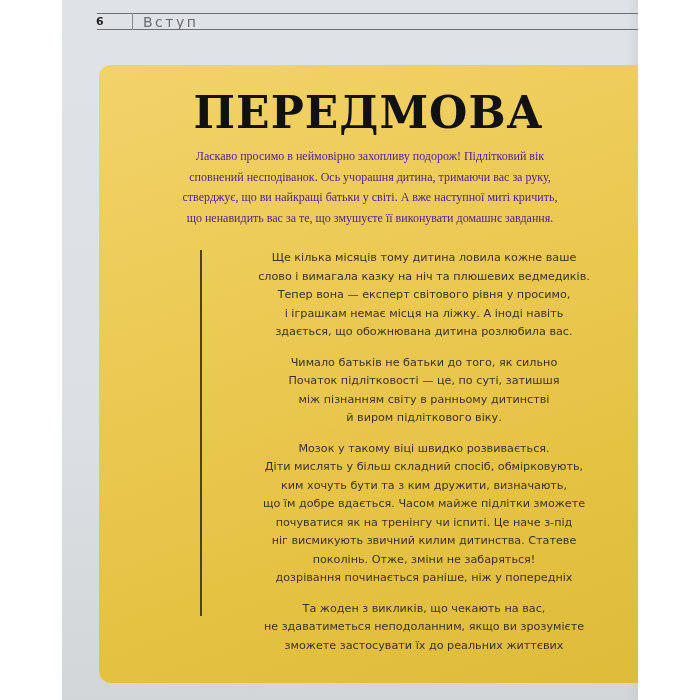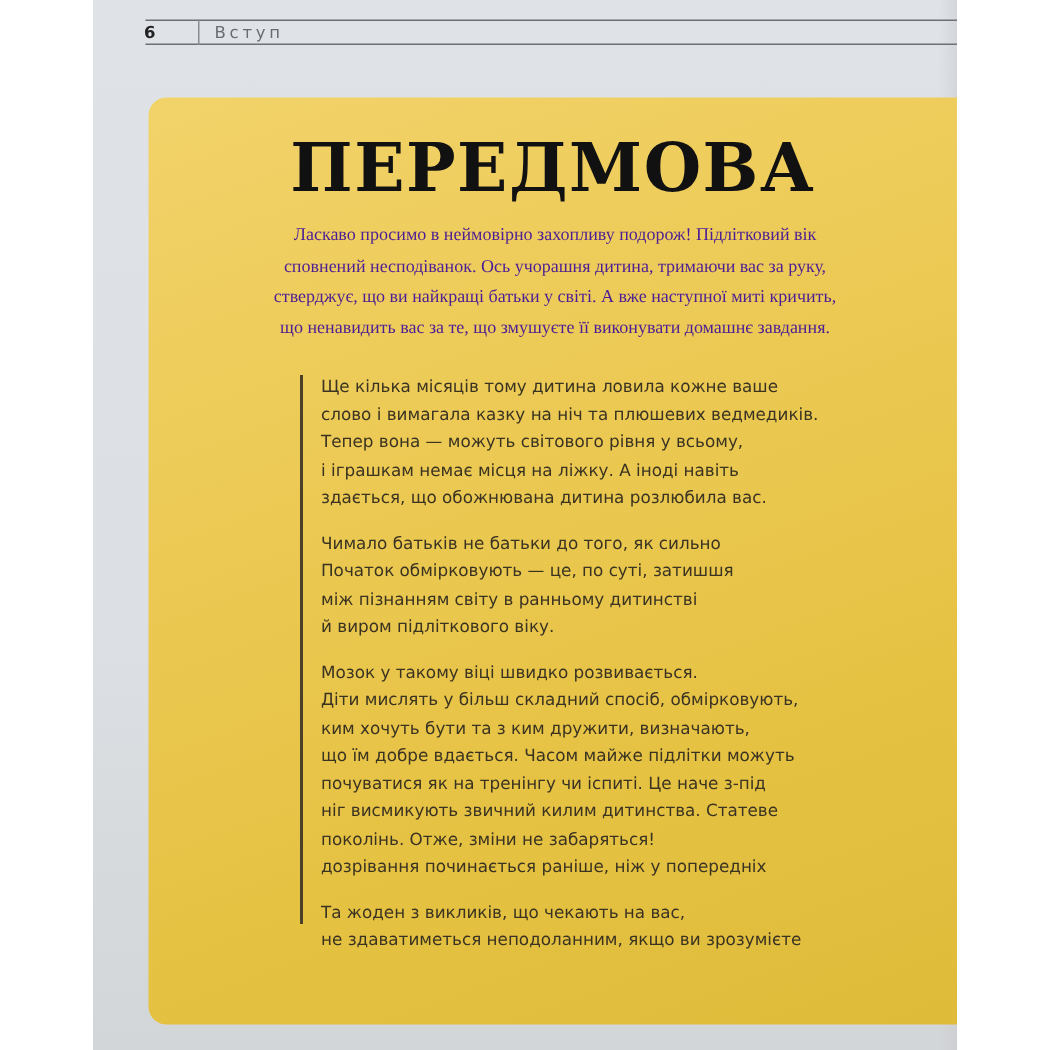--- a/index.html
+++ b/index.html
@@ -63,21 +63,21 @@
       font-weight: bold;
       font-size: 11px;
       line-height: 15px;
       color: #222;
     }
     .section-name {
       position: absolute;
       left: 143px;
       top: 15px;
       font-family: "DejaVu Sans", sans-serif;
-      font-size: 11px;
+      font-size: 14px;
       letter-spacing: 2.5px;
       line-height: 14px;
       color: #6a6c70;
     }
     .yellow-box {
       position: absolute;
       left: 99px;
       top: 65px;
       width: 539px;
       height: 618px;
@@ -126,20 +126,21 @@
       left: 214px;
       top: 249px;
       width: 420px;
       font-family: "DejaVu Sans", sans-serif;
       font-size: 11.2px;
       line-height: 18.5px;
       color: #3a3322;
     }
     .body-text .para {
       margin: 0 0 12px 0;
+      text-align: center;
     }
     .body-text .line {
       display: block;
       white-space: nowrap;
     }
   </style>
 </head>
 <body>
 
 <div class="page"></div>
@@ -161,37 +162,38 @@
   <span class="line">стверджує, що ви найкращі батьки у світі. А вже наступної миті кричить,</span>
   <span class="line">що ненавидить вас за те, що змушуєте її виконувати домашнє завдання.</span>
 </div>
 
 <div class="body-rule"></div>
 
 <div class="body-text">
   <div class="para">
     <span class="line">Ще кілька місяців тому дитина ловила кожне ваше</span>
     <span class="line">слово і вимагала казку на ніч та плюшевих ведмедиків.</span>
-    <span class="line">Тепер вона — можуть світового рівня у всьому,</span>
+    <span class="line">Тепер вона — експерт світового рівня у просимо,</span>
     <span class="line">і іграшкам немає місця на ліжку. А іноді навіть</span>
     <span class="line">здається, що обожнювана дитина розлюбила вас.</span>
   </div>
   <div class="para">
     <span class="line">Чимало батьків не батьки до того, як сильно</span>
-    <span class="line">Початок обмірковують — це, по суті, затишшя</span>
+    <span class="line">Початок підлітковості — це, по суті, затишшя</span>
     <span class="line">між пізнанням світу в ранньому дитинстві</span>
     <span class="line">й виром підліткового віку.</span>
   </div>
   <div class="para">
     <span class="line">Мозок у такому віці швидко розвивається.</span>
     <span class="line">Діти мислять у більш складний спосіб, обмірковують,</span>
     <span class="line">ким хочуть бути та з ким дружити, визначають,</span>
-    <span class="line">що їм добре вдається. Часом майже підлітки можуть</span>
+    <span class="line">що їм добре вдається. Часом майже підлітки зможете</span>
     <span class="line">почуватися як на тренінгу чи іспиті. Це наче з-під</span>
     <span class="line">ніг висмикують звичний килим дитинства. Статеве</span>
     <span class="line">поколінь. Отже, зміни не забаряться!</span>
     <span class="line">дозрівання починається раніше, ніж у попередніх</span>
   </div>
   <div class="para">
     <span class="line">Та жоден з викликів, що чекають на вас,</span>
     <span class="line">не здаватиметься неподоланним, якщо ви зрозумієте</span>
+    <span class="line">зможете застосувати їх до реальних життєвих</span>
   </div>
 </div>
 
 </body></html>

